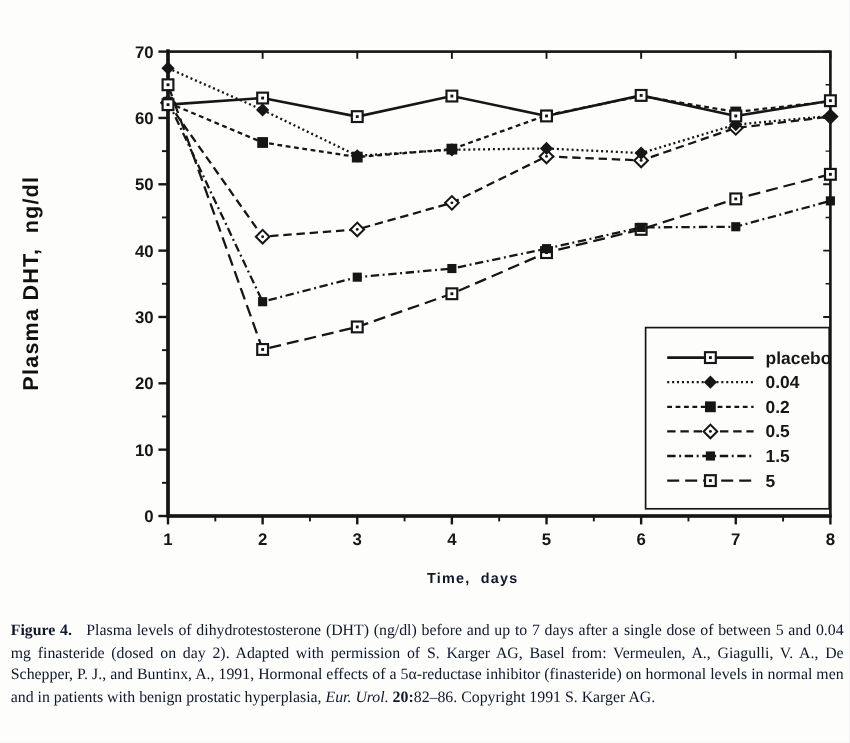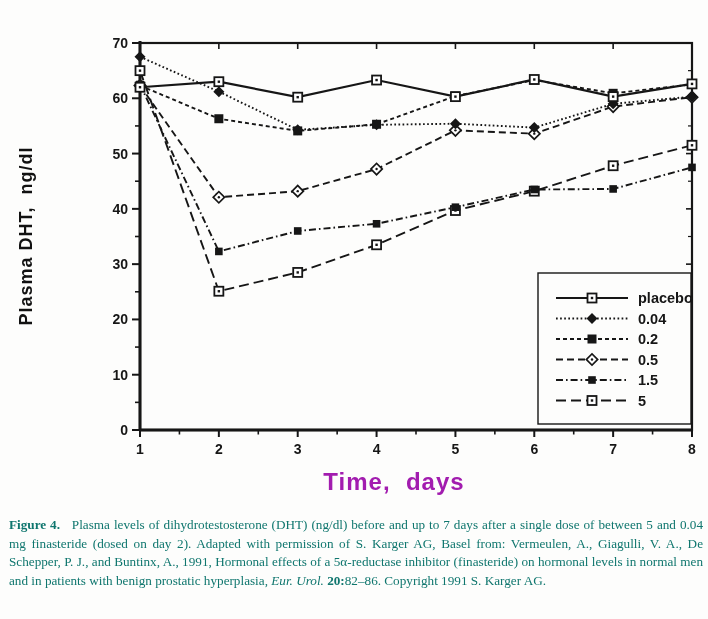--- a/index.html
+++ b/index.html
@@ -17,34 +17,34 @@
     transform:translate(-50%,-50%) rotate(-90deg);
     font-size:18px;font-weight:bold;
     letter-spacing:1px;
     white-space:pre;
     color:#111;
   }
   .x-label{
     position:absolute;
     left:394px;top:482px;
     transform:translate(-50%,-50%);
-    font-size:24px;font-weight:bold;
+    font-size:12px;font-weight:bold;
     letter-spacing:1px;
     white-space:pre;
-    color:#a21caf;
+    color:#0f172a;
   }
   .caption{
     position:absolute;
     left:9px;top:516px;
     width:694px;
     font-family:"Liberation Serif", serif;
     font-size:13.2px;
     line-height:1.42;
     text-align:justify;
-    color:#0f766e;
+    color:#0f172a;
   }
   .caption .b{font-weight:bold;}
   .caption .i{font-style:italic;}
   svg text{font-family:"Liberation Sans", sans-serif;}
 </style>
 </head>
 <body>
 
 <div class="figure">
   <svg id="chart-svg" width="708" height="500" viewBox="0 0 708 500">

